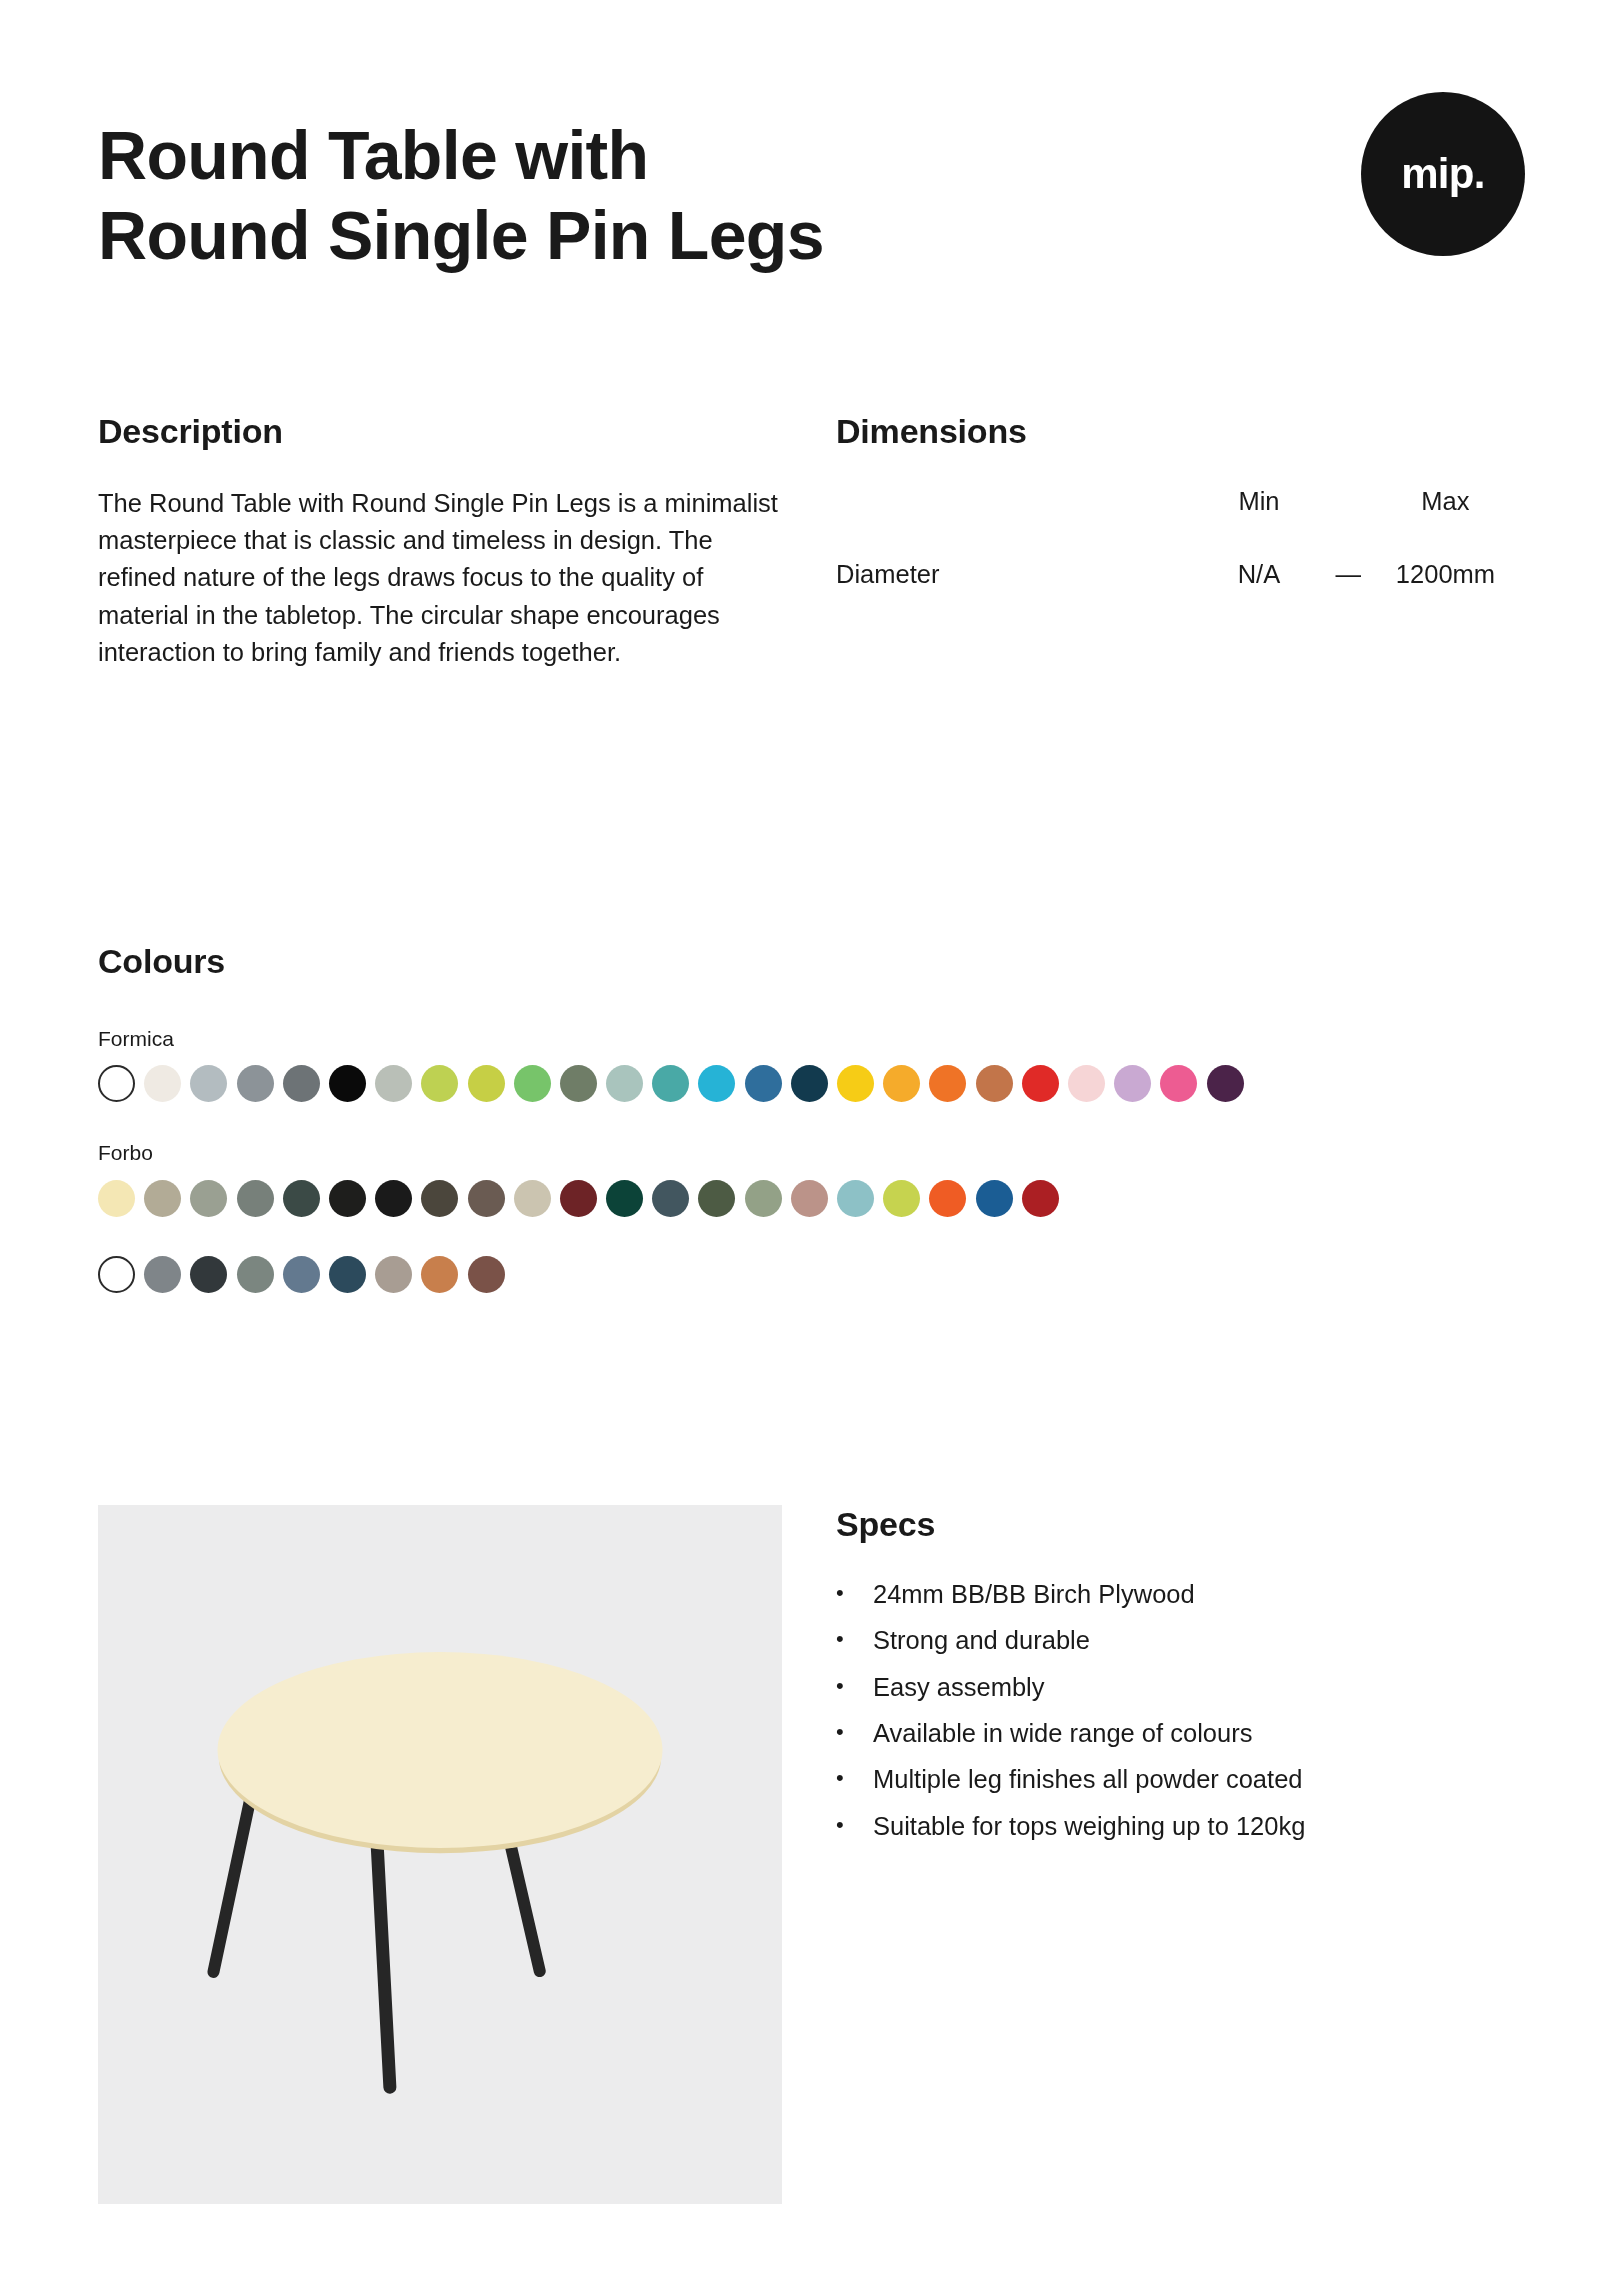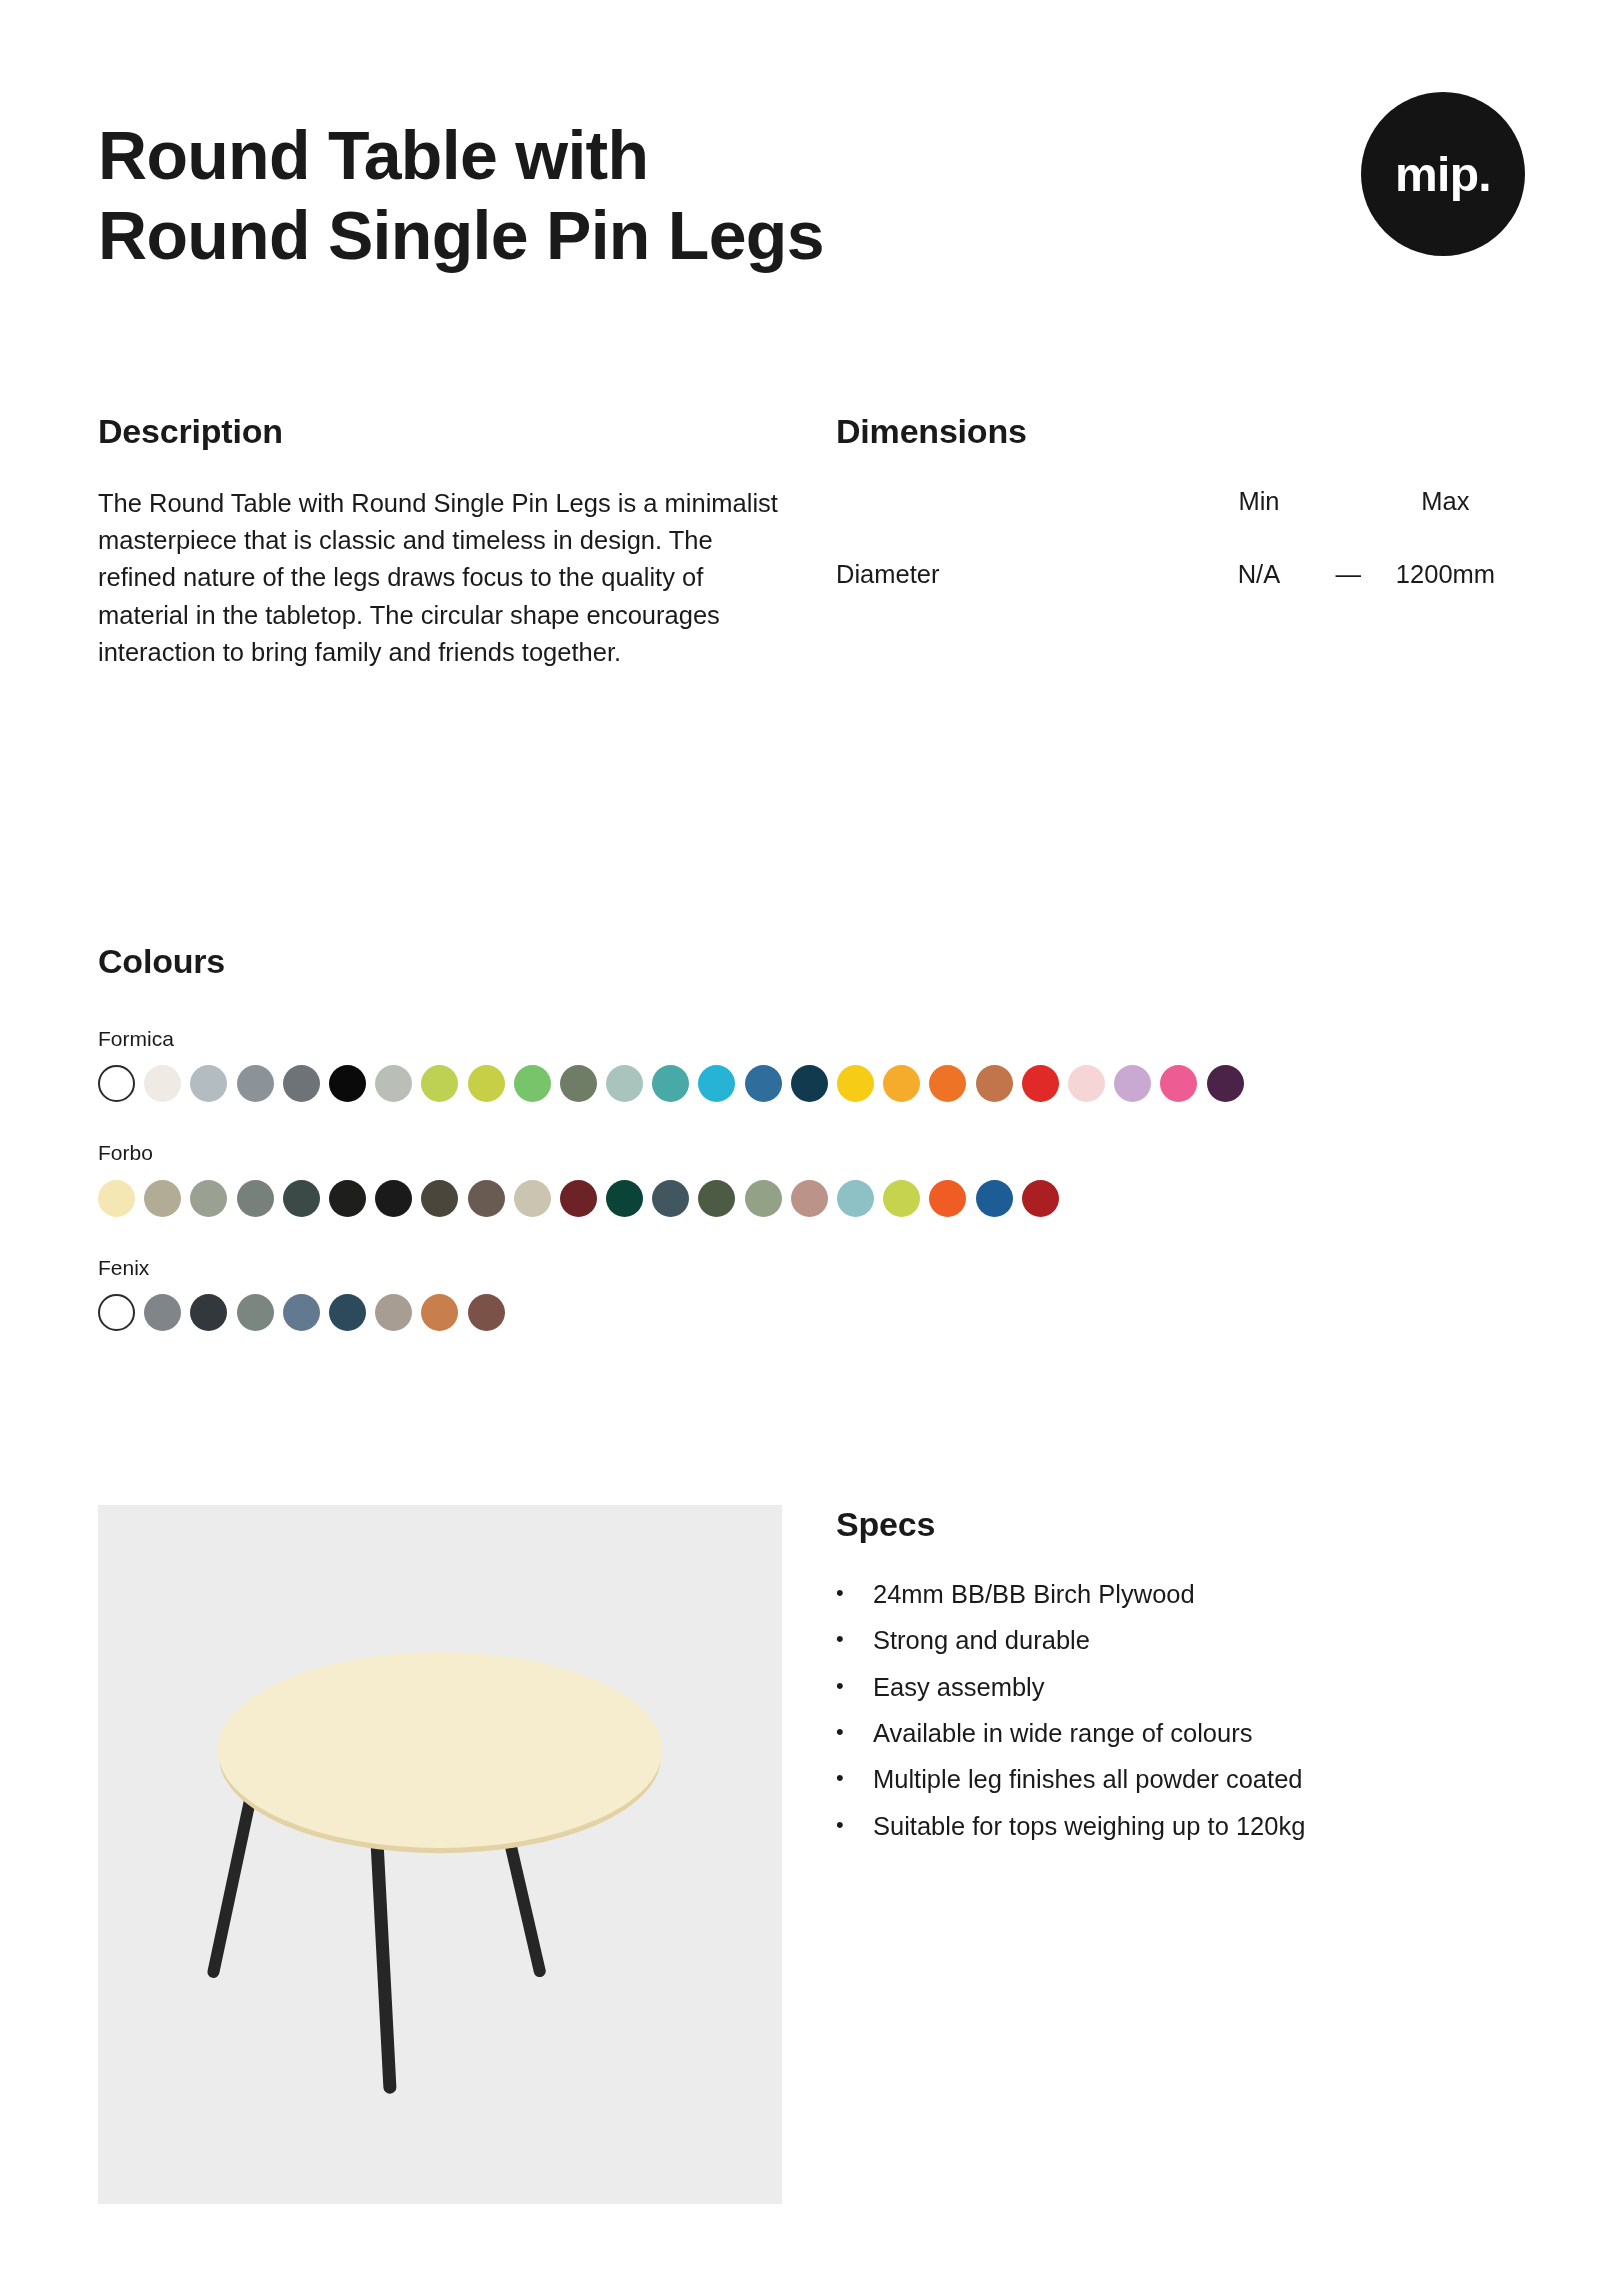--- a/index.html
+++ b/index.html
@@ -44,21 +44,21 @@
     right: 98px;
     top: 92px;
     width: 164px;
     height: 164px;
     border-radius: 50%;
     background: #141414;
     color: #ffffff;
     display: flex;
     align-items: center;
     justify-content: center;
-    font-size: 48px;
+    font-size: 42px;
     font-weight: bold;
     letter-spacing: -0.7px;
   }
 
   
   .h2 {
     font-size: 34px;
     font-weight: bold;
     margin: 0 0 0 0;
     letter-spacing: -0.2px;
@@ -322,21 +322,20 @@
           <div class="swatch" title="#bb9389" style="background: rgb(187, 147, 137);"></div>
           <div class="swatch" title="#8dc1c6" style="background: rgb(141, 193, 198);"></div>
           <div class="swatch" title="#c6d34f" style="background: rgb(198, 211, 79);"></div>
           <div class="swatch" title="#ef5c24" style="background: rgb(239, 92, 36);"></div>
           <div class="swatch" title="#1b5d94" style="background: rgb(27, 93, 148);"></div>
           <div class="swatch" title="#ab1f23" style="background: rgb(171, 31, 35);"></div>
         </div>
     </div>
 
     <div class="colour-group">
-      <div class="colour-group-label">Fenix</div>
       <div class="swatch-row">
           <div class="swatch outlined" title="#ffffff" style="background: rgb(255, 255, 255);"></div>
           <div class="swatch" title="#7f8589" style="background: rgb(127, 133, 137);"></div>
           <div class="swatch" title="#32383b" style="background: rgb(50, 56, 59);"></div>
           <div class="swatch" title="#7b8680" style="background: rgb(123, 134, 128);"></div>
           <div class="swatch" title="#63798f" style="background: rgb(99, 121, 143);"></div>
           <div class="swatch" title="#2c4a5c" style="background: rgb(44, 74, 92);"></div>
           <div class="swatch" title="#a89d93" style="background: rgb(168, 157, 147);"></div>
           <div class="swatch" title="#c87f4c" style="background: rgb(200, 127, 76);"></div>
           <div class="swatch" title="#7a5248" style="background: rgb(122, 82, 72);"></div>

